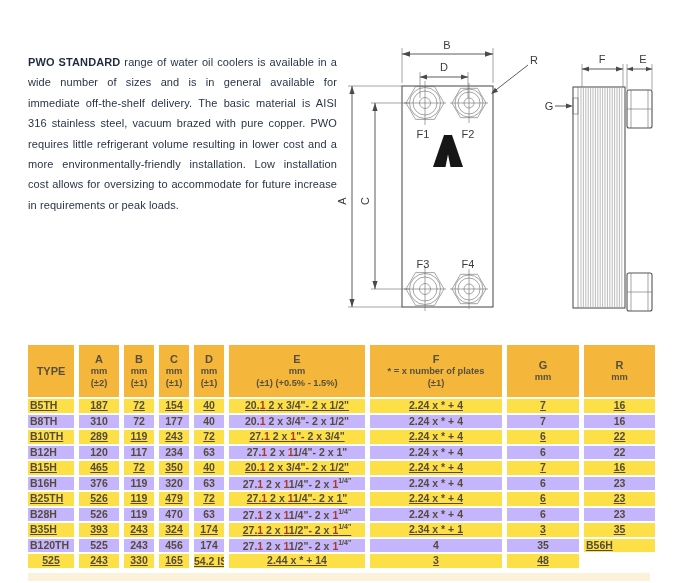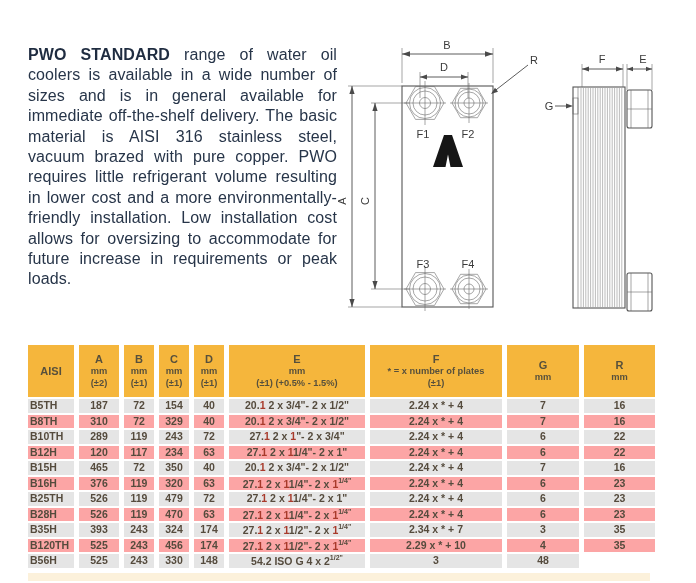--- a/index.html
+++ b/index.html
@@ -1,19 +1,19 @@
 <!DOCTYPE html>
 <html><head>
 <meta charset="utf-8">
 <style>
   html,body{margin:0;padding:0;background:#ffffff;}
   .page{position:relative;width:696px;height:583px;background:#ffffff;overflow:hidden;
         font-family:"Liberation Sans",sans-serif;}
   
-  .intro{position:absolute;left:28px;top:29px;width:309px;font-size:16px;line-height:20.4px;
+  .intro{position:absolute;left:28px;top:41px;width:309px;font-size:11px;line-height:20.4px;
          color:#273549;text-align:justify;letter-spacing:0.1px;}
   .intro b{font-weight:700;color:#1f2c40;}
   
   .section-title{position:absolute;left:33px;top:314px;font-size:15px;font-weight:700;
                  color:#2a333f;letter-spacing:-0.2px;margin-top:48px;}
   
   .front-view{position:absolute;left:335px;top:5px;}
   .side-view{position:absolute;left:530px;top:5px;}
   svg text{font-family:"Liberation Sans",sans-serif;font-size:11px;fill:#3a3a3a;}
   svg .dim{stroke:#4a4a4a;stroke-width:0.9;fill:none;}
@@ -23,22 +23,22 @@
   
   .dims-table{position:absolute;left:28px;top:345px;display:grid;
       grid-template-columns:46px 40px 30px 30px 30px 136px 132px 72px 71px;
       gap:2px 5px;background:#ffffff;}
   .th{height:52px;display:flex;flex-direction:column;align-items:center;justify-content:center;
       background:#f5b63c;color:#57503c;text-align:center;}
   .th-main{font-size:11px;font-weight:700;line-height:13px;}
   .th-sub{font-size:9.3px;font-weight:700;line-height:11.5px;}
   .td{height:13.5px;line-height:13.5px;font-size:10.5px;font-weight:700;color:#554b3d;
       text-align:center;white-space:nowrap;overflow:hidden;}
-  .td.odd{background:#e5e5e5;}
-  .td.even{background:#fca5a5;}
+  .td.odd{background:#fde047;text-decoration:underline;}
+  .td.even{background:#c4b5fd;}
   .td.col-type{text-align:left;padding-left:2px;}
   .td .red{color:#a83a2b;}
   .td .sup{font-size:7px;vertical-align:super;line-height:8px;}
   .partial-row{position:absolute;left:28px;top:573px;width:622px;height:8px;background:#fcf1db;}
 </style>
 </head>
 <body>
 
 <div class="page">
 
@@ -168,21 +168,21 @@
     <text x="19" y="105" text-anchor="middle">G</text>
     <line class="dim" x1="25" y1="101" x2="39" y2="101"></line>
     <polygon class="head" points="43,101 36,98.6 36,103.4"></polygon>
     <rect class="thin" x="43" y="93" width="5" height="16" fill="none"></rect>
   </svg>
 
   <div class="section-title">Dimensions,Models and Weight</div>
 
   <div class="dims-table" id="dims-table">
       <div class="th col-type">
-        <div class="th-main">AISI</div>
+        <div class="th-main">TYPE</div>
       </div>
       <div class="th col-a">
         <div class="th-main">A</div>
         <div class="th-sub">mm</div>
         <div class="th-sub">(±2)</div>
       </div>
       <div class="th col-b">
         <div class="th-main">B</div>
         <div class="th-sub">mm</div>
         <div class="th-sub">(±1)</div>
@@ -220,21 +220,21 @@
       <div class="td col-b odd">72</div>
       <div class="td col-c odd">154</div>
       <div class="td col-d odd">40</div>
       <div class="td col-e odd"><span>20.</span><span class="red">1</span><span> 2 x 3/4"- 2 x 1/2"</span></div>
       <div class="td col-f odd">2.24 x * + 4</div>
       <div class="td col-g odd">7</div>
       <div class="td col-r odd">16</div>
       <div class="td col-type even">B8TH</div>
       <div class="td col-a even">310</div>
       <div class="td col-b even">72</div>
-      <div class="td col-c even">329</div>
+      <div class="td col-c even">177</div>
       <div class="td col-d even">40</div>
       <div class="td col-e even"><span>20.</span><span class="red">1</span><span> 2 x 3/4"- 2 x 1/2"</span></div>
       <div class="td col-f even">2.24 x * + 4</div>
       <div class="td col-g even">7</div>
       <div class="td col-r even">16</div>
       <div class="td col-type odd">B10TH</div>
       <div class="td col-a odd">289</div>
       <div class="td col-b odd">119</div>
       <div class="td col-c odd">243</div>
       <div class="td col-d odd">72</div>
@@ -286,37 +286,37 @@
       <div class="td col-e even"><span>27.</span><span class="red">1</span><span> 2 x </span><span class="red">1</span><span>1/4"- 2 x </span><span class="red">1</span><span class="sup">1/4"</span></div>
       <div class="td col-f even">2.24 x * + 4</div>
       <div class="td col-g even">6</div>
       <div class="td col-r even">23</div>
       <div class="td col-type odd">B35H</div>
       <div class="td col-a odd">393</div>
       <div class="td col-b odd">243</div>
       <div class="td col-c odd">324</div>
       <div class="td col-d odd">174</div>
       <div class="td col-e odd"><span>27.</span><span class="red">1</span><span> 2 x </span><span class="red">1</span><span>1/2"- 2 x </span><span class="red">1</span><span class="sup">1/4"</span></div>
-      <div class="td col-f odd">2.34 x * + 7</div>
+      <div class="td col-f odd">2.34 x * + 1</div>
       <div class="td col-g odd">3</div>
       <div class="td col-r odd">35</div>
       <div class="td col-type even">B120TH</div>
       <div class="td col-a even">525</div>
       <div class="td col-b even">243</div>
       <div class="td col-c even">456</div>
       <div class="td col-d even">174</div>
       <div class="td col-e even"><span>27.</span><span class="red">1</span><span> 2 x </span><span class="red">1</span><span>1/2"- 2 x </span><span class="red">1</span><span class="sup">1/4"</span></div>
-      <div class="td col-f even">2.29 x * + 10</div>
       <div class="td col-g even">4</div>
       <div class="td col-r even">35</div>
       <div class="td col-type odd">B56H</div>
       <div class="td col-a odd">525</div>
       <div class="td col-b odd">243</div>
       <div class="td col-c odd">330</div>
-      <div class="td col-d odd">148</div>
+      <div class="td col-d odd">165</div>
       <div class="td col-e odd"><span>54.2 ISO G 4 x 2</span><span class="sup">1/2"</span></div>
+      <div class="td col-f odd">2.44 x * + 14</div>
       <div class="td col-g odd">3</div>
       <div class="td col-r odd">48</div>
     </div>
 
   <div class="partial-row"></div>
 
 </div>
 
 </body></html>

